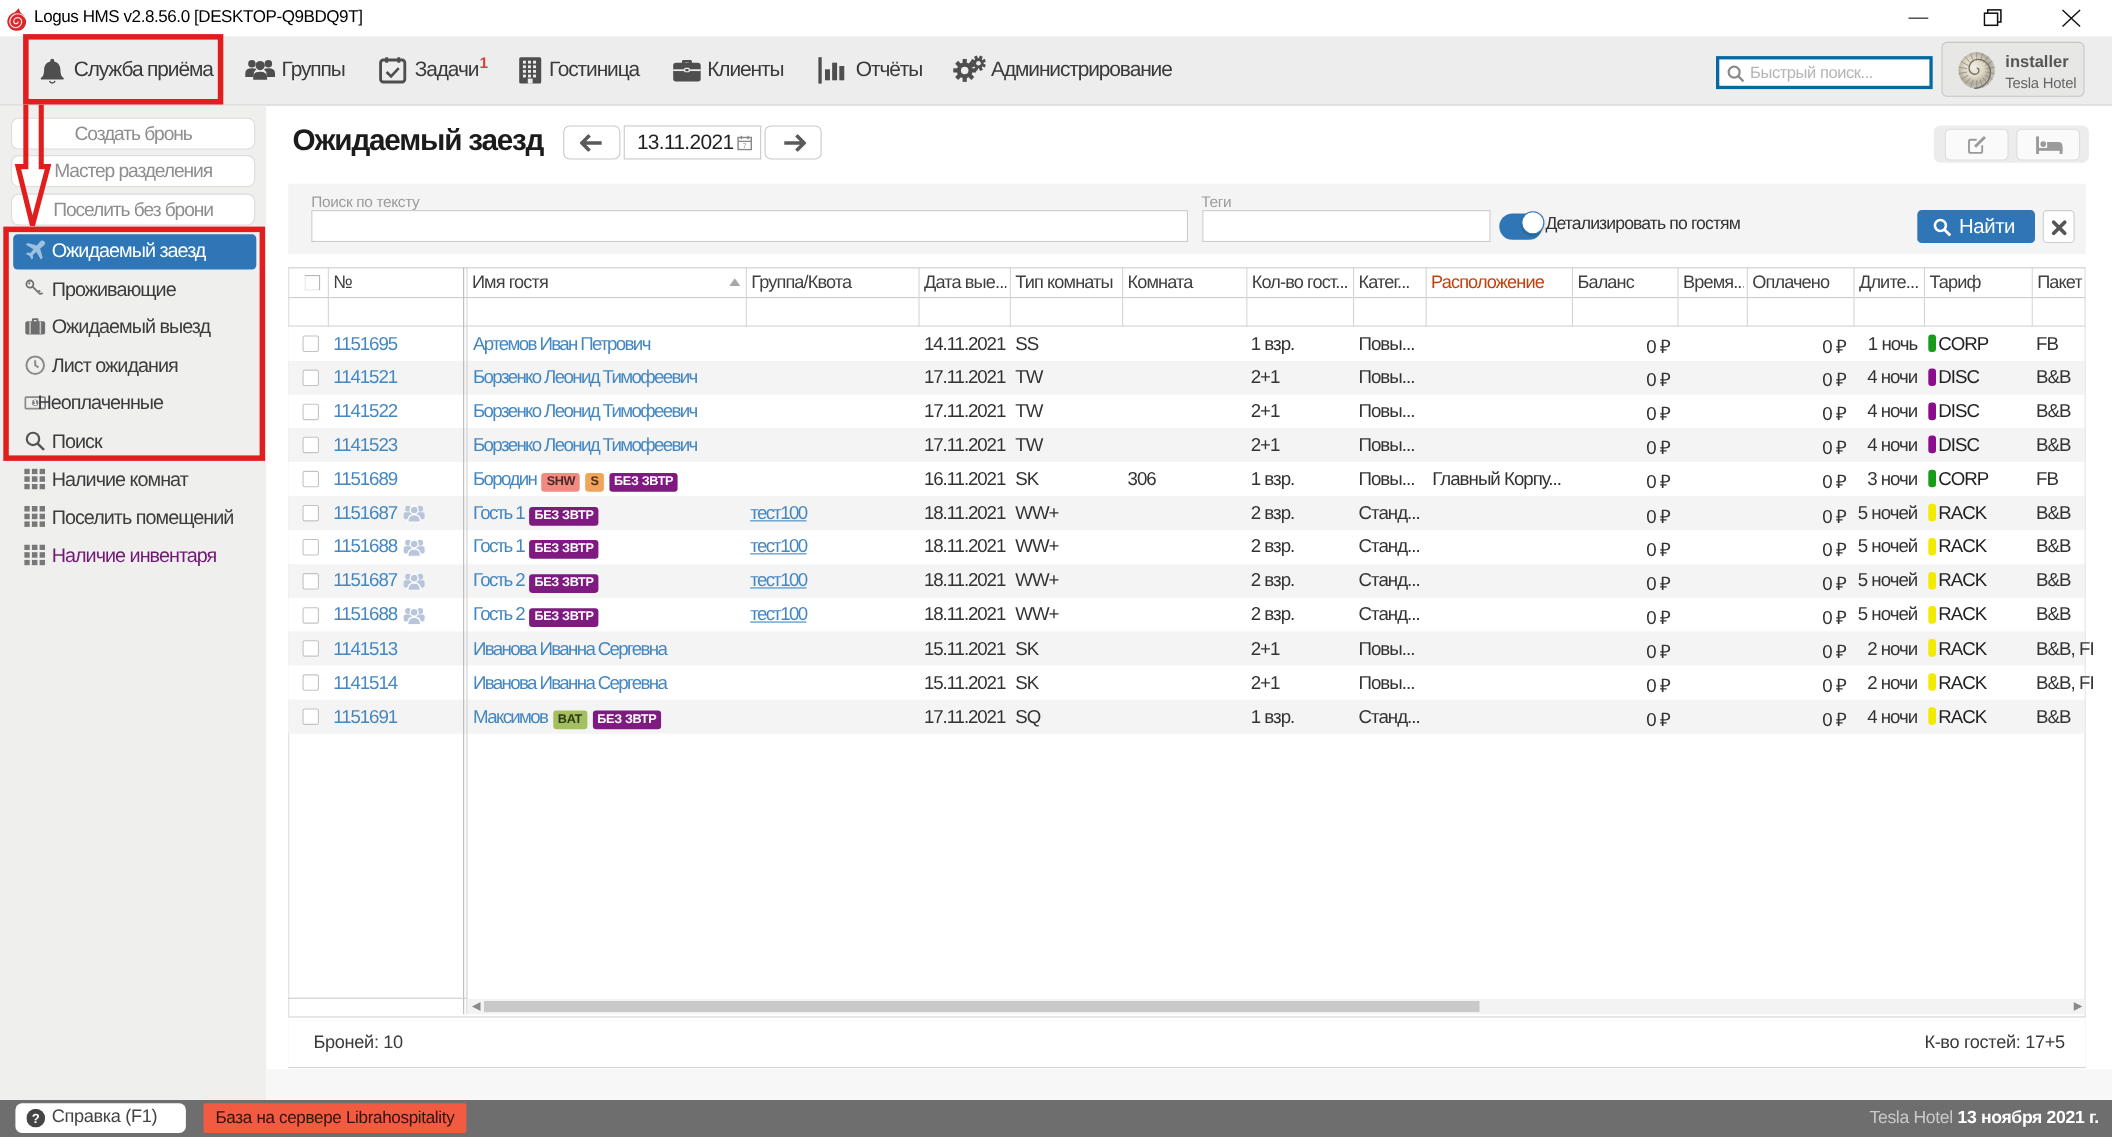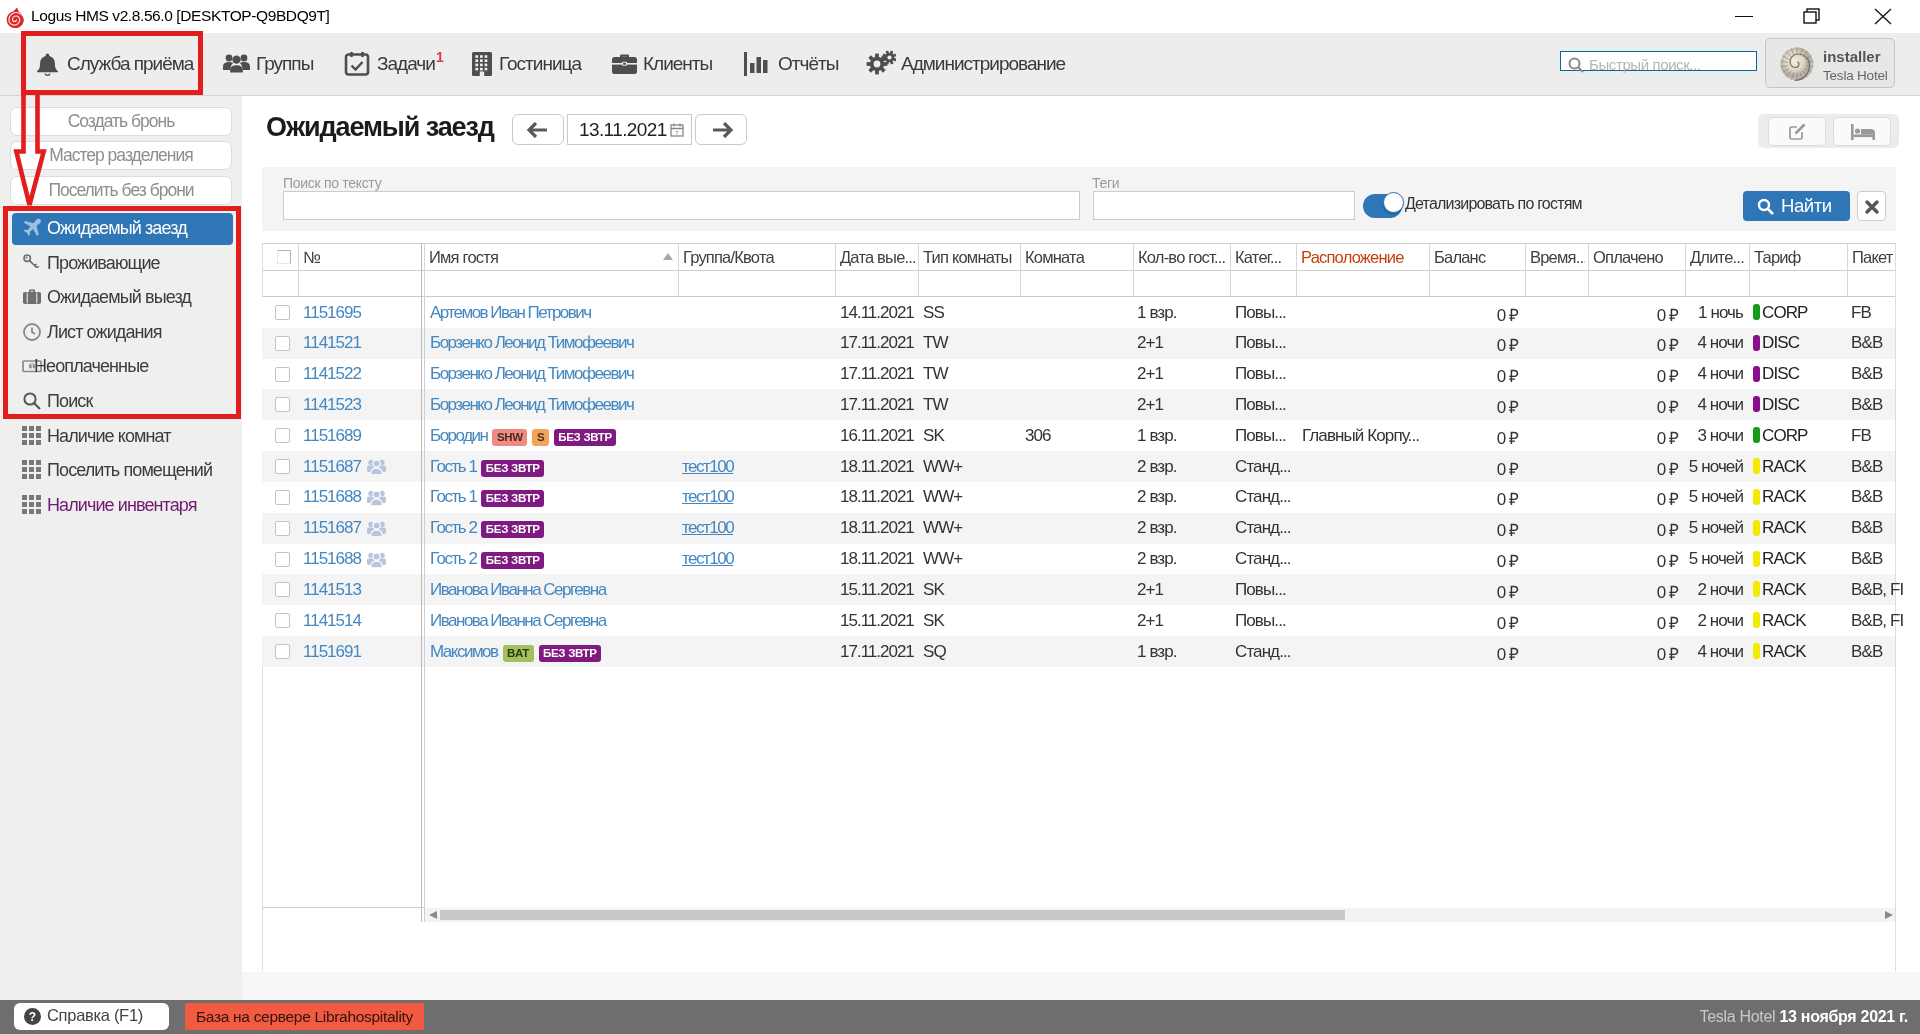--- a/index.html
+++ b/index.html
@@ -105,21 +105,21 @@
 <rect x="-1.4" y="-7" width="2.8" height="3.2" transform="rotate(157)"></rect>
 <rect x="-1.4" y="-7" width="2.8" height="3.2" transform="rotate(202)"></rect>
 <rect x="-1.4" y="-7" width="2.8" height="3.2" transform="rotate(247)"></rect>
 <rect x="-1.4" y="-7" width="2.8" height="3.2" transform="rotate(292)"></rect>
 <rect x="-1.4" y="-7" width="2.8" height="3.2" transform="rotate(337)"></rect>
 <circle r="2.1" fill="#ededed"></circle>
       </g>
     </g>
   </svg>
 <div class="abs" style="left:901px;top:53px;font-size:19px;letter-spacing:-1px;color:#3a3a3a">Администрирование</div>
-<div class="abs" style="left:1560px;top:51px;width:197px;height:20px;background:#fff;border:1px solid #0369a1">
+<div class="abs" style="left:1560px;top:51px;width:197px;height:30px;background:#fff;border:3px solid #0369a1">
 <svg class="abs" style="left:7px;top:5px" width="16" height="16" viewBox="0 0 16 16">
       <circle cx="6.5" cy="6.5" r="5" fill="none" stroke="#8a8a8a" stroke-width="2"></circle>
       <path d="M10.2 10.2 L15 15" stroke="#8a8a8a" stroke-width="2"></path>
     </svg>
 <div class="abs" style="left:28px;top:4px;font-size:15px;letter-spacing:-0.4px;color:#b5b5b5">Быстрый поиск...</div>
   </div>
 <div class="abs" style="left:1765px;top:38px;width:130px;height:50px;background:#e7e7e6;border:1px solid #c5c5c5;border-radius:5px">
 <svg class="abs" style="left:11px;top:5px" width="40" height="40" viewBox="0 0 40 40">
 <defs>
         <radialGradient id="am" cx="42%" cy="42%">
@@ -563,20 +563,24 @@
 <div class="abs" style="left:15px;top:7px;width:14px;height:14px;border:1px solid #b5b5b5;border-left-color:#e8e8e8;border-bottom-color:#e8e8e8;background:#fff"></div>
 <div class="abs" style="left:0;top:664px;width:162px;height:1px;background:#ccc"></div>
 <div class="abs" style="left:163px;top:665px;width:1470px;height:14px;background:#f3f3f3"></div>
 <svg class="abs" style="left:167px;top:668px" width="8" height="8" viewBox="0 0 8 8">
       <path d="M8 0 L0 4 L8 8 Z" fill="#8a8a8a"></path>
     </svg>
 <svg class="abs" style="left:1623px;top:668px" width="8" height="8" viewBox="0 0 8 8">
       <path d="M0 0 L8 4 L0 8 Z" fill="#8a8a8a"></path>
     </svg>
 <div class="abs" style="left:178px;top:667px;width:905px;height:10px;background:#c9c9c9"></div>
+<div class="abs" style="left:0;top:681px;width:1634px;height:47px;border-top:1px solid #d5d5d5;border-bottom:1px solid #d5d5d5;background:#fff">
+<div style="position:absolute;left:23px;top:14px;font-size:16.5px;letter-spacing:-0.3px;color:#3a3a3a">Броней: 10</div>
+<div style="position:absolute;right:19px;top:14px;font-size:16.5px;letter-spacing:-0.3px;color:#3a3a3a">К-во гостей: 17+5</div>
+</div>
 </div>
 <div class="abs" style="left:242px;top:972px;width:1678px;height:28px;background:#f7f7f7"></div>
 <div class="abs" style="left:0;top:1000px;width:1920px;height:34px;background:#6e6e6e">
 <div style="position:absolute;left:14px;top:3px;width:155px;height:27px;background:#fff;border-radius:6px">
 <svg style="position:absolute;left:10px;top:5px" width="17" height="17" viewBox="0 0 17 17">
         <circle cx="8.5" cy="8.5" r="8.5" fill="#454545"></circle>
         <text x="8.5" y="12.8" text-anchor="middle" font-size="12" font-weight="bold" fill="#fff">?</text>
       </svg>
 <span style="position:absolute;left:33px;top:3px;font-size:16.5px;letter-spacing:-0.3px;color:#444">Справка (F1)</span>
     </div>

